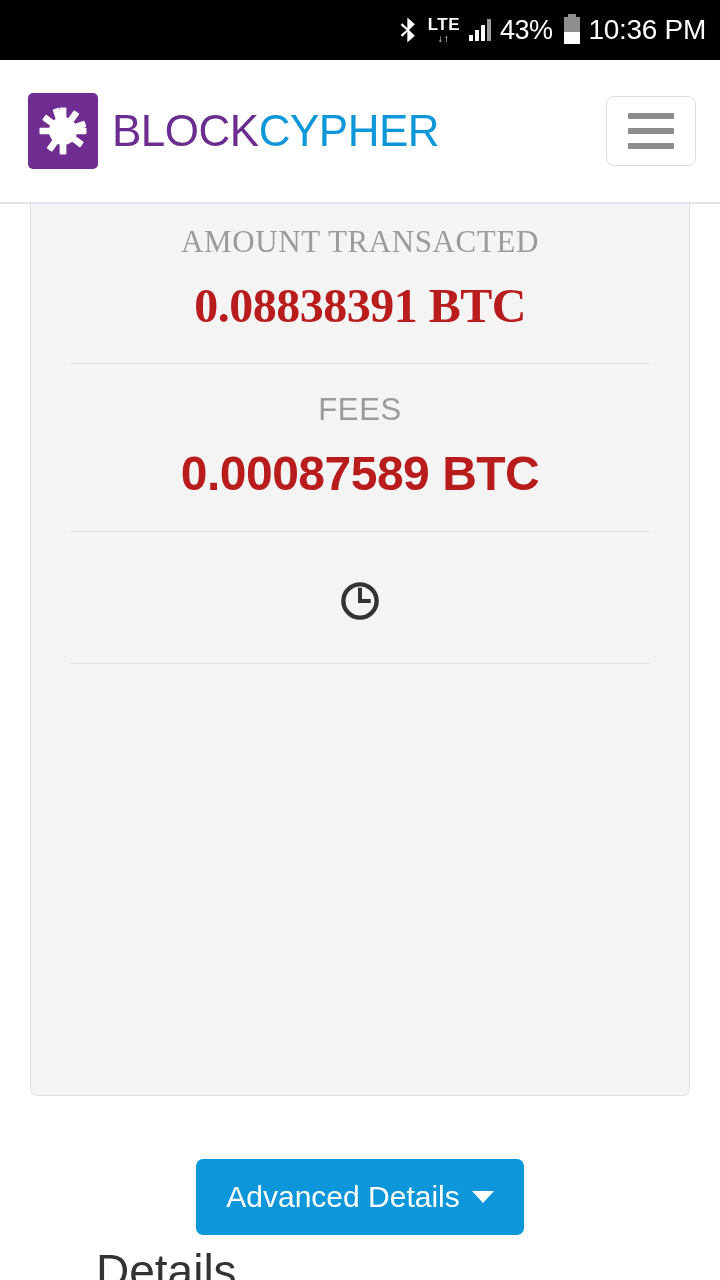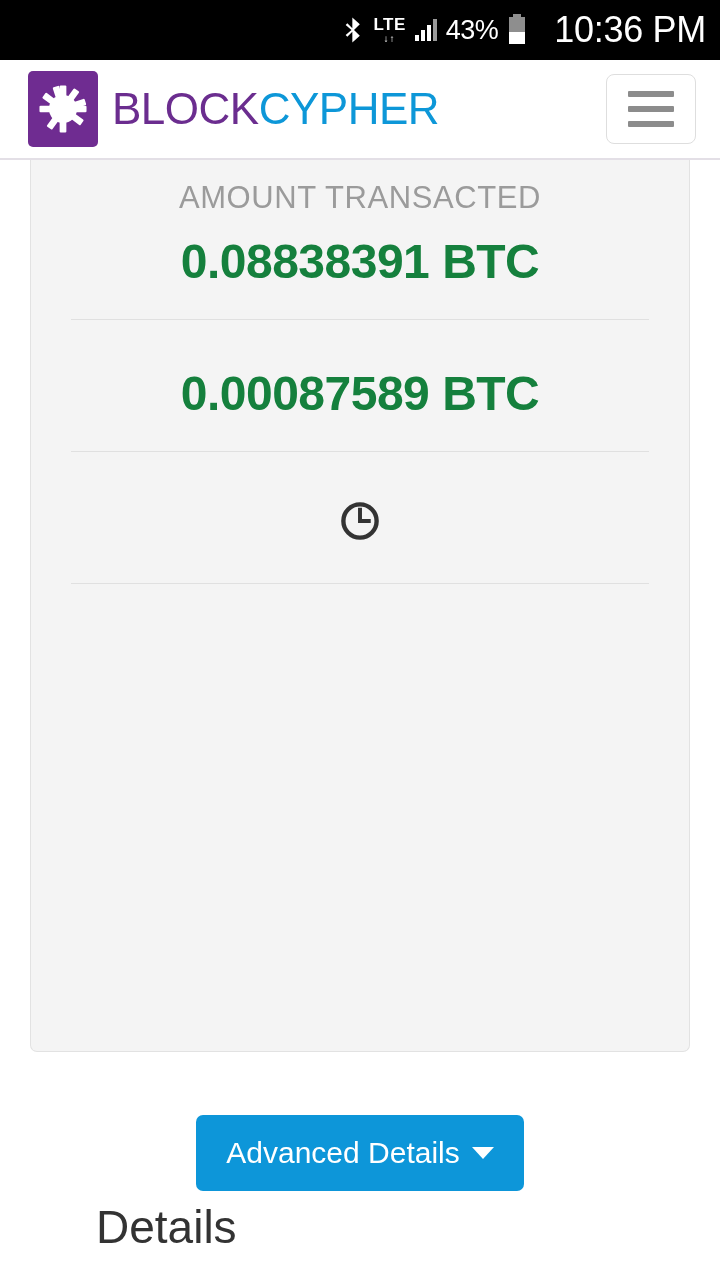--- a/index.html
+++ b/index.html
@@ -59,25 +59,25 @@
     height: 57%;
     background: #8e8e8e;
   }
   .sb-batt::after {
     content: "";
     position: absolute;
     left: 4px; top: -3px;
     width: 8px; height: 3px;
     background: #8e8e8e;
   }
-  .sb-time { font-size: 36px; letter-spacing: -0.3px; margin-left: 20px; }
+  .sb-time { font-size: 28px; letter-spacing: -0.3px; margin-left: 0; }
 
   
   .site-header {
-    height: 100px;
+    height: 144px;
     background: #ffffff;
     border-bottom: 2px solid #e3dfe6;
     display: flex;
     align-items: center;
     justify-content: space-between;
     padding: 0 24px 0 28px;
   }
   .brand { display: flex; align-items: center; gap: 14px; }
   .brand-mark {
     width: 70px; height: 76px;
@@ -145,39 +145,39 @@
   }
   .stat-label-row {
     display: flex;
     align-items: center;
     justify-content: center;
     gap: 20px;
   }
   .stat-value {
     font-size: 48px;
     font-weight: bold;
-    color: #15803d;
+    color: #b91c1c;
     letter-spacing: -0.5px;
     margin-top: 18px;
   }
   .stat-value.with-icon {
     display: flex;
     align-items: center;
     justify-content: center;
     gap: 12px;
   }
   .stat-value.confirm { color: #008000; }
 
   .divider {
     height: 1px;
     background: #e0e0e0;
     margin: 30px 40px 0 40px;
   }
   .stat-block { padding-top: 28px; }
-  .stat-block:first-child { padding-top: 0; }
+  .stat-block:first-child { padding-top: 0; font-family: Liberation Serif, serif; }
 
   .info-badge {
     width: 36px; height: 36px;
     border-radius: 50%;
     background: #3c8dcc;
     color: #ffffff;
     font-size: 24px;
     font-weight: bold;
     font-family: "Liberation Serif", serif;
     display: flex;
@@ -308,20 +308,21 @@
     <div class="stat-block">
       <div class="stat">
         <div class="stat-label">AMOUNT TRANSACTED</div>
         <div class="stat-value">0.08838391 BTC</div>
       </div>
     </div>
     <div class="divider"></div>
 
     <div class="stat-block">
       <div class="stat">
+        <div class="stat-label">FEES</div>
         <div class="stat-value">0.00087589 BTC</div>
       </div>
     </div>
     <div class="divider"></div>
 
     <div class="stat-block">
       <div class="stat">
         <div class="stat-value with-icon">
           <span>
             <svg viewBox="0 0 48 48" width="42" height="42" fill="none" stroke="#333333" stroke-width="5">

